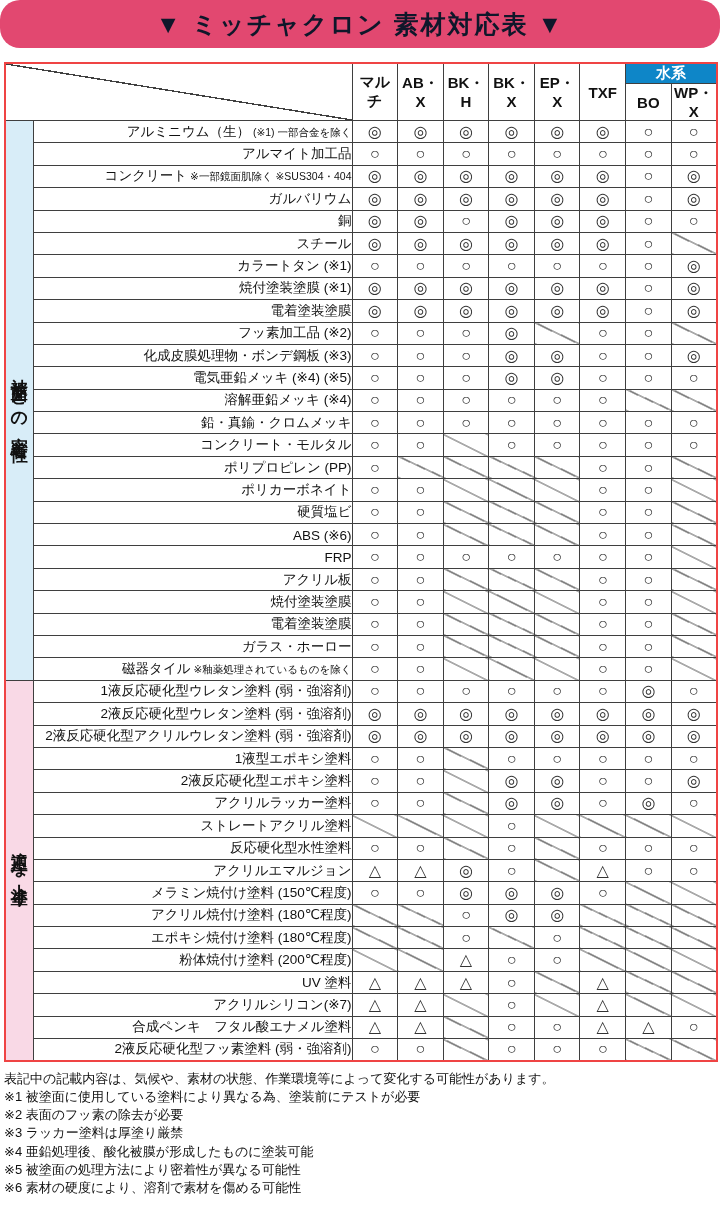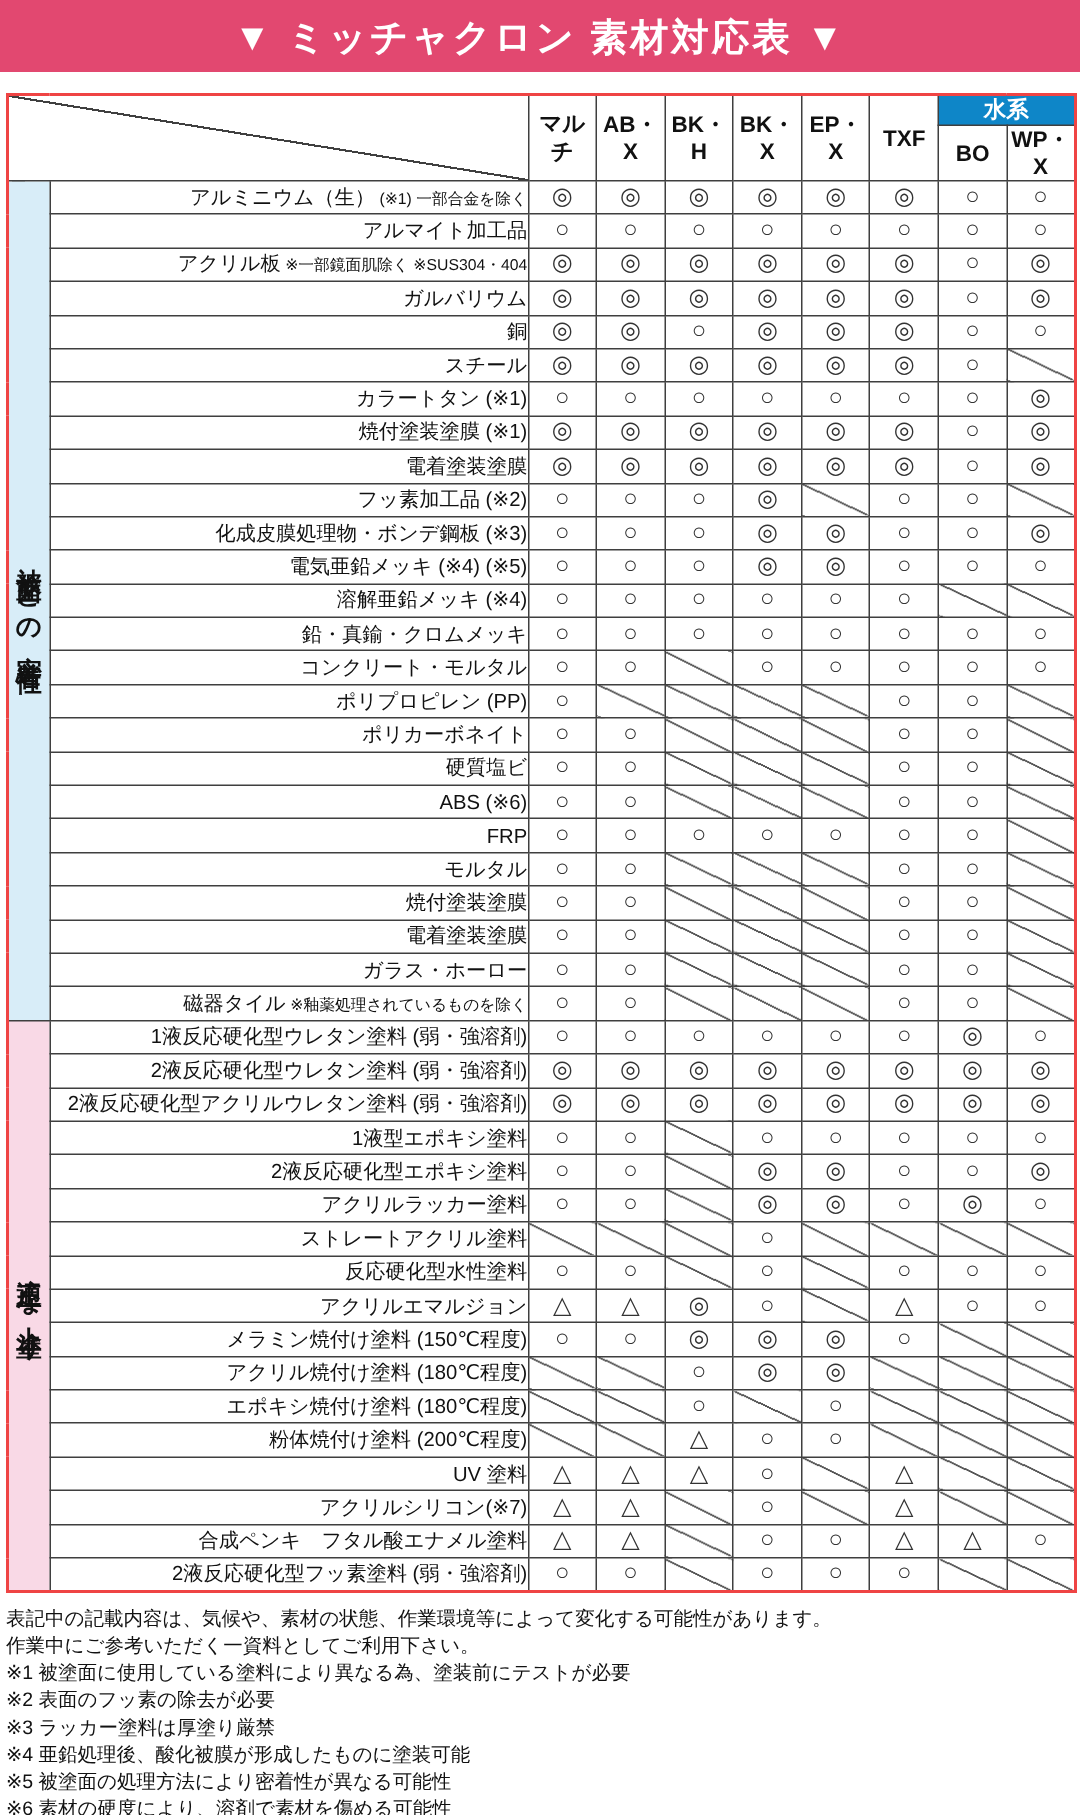--- a/index.html
+++ b/index.html
@@ -2,23 +2,23 @@
 <html><head>
 <meta charset="utf-8">
 <style>
   html,body{margin:0;padding:0;}
   body{
     width:720px;height:1210px;background:#ffffff;
     font-family:"Liberation Sans","DejaVu Sans",sans-serif;
     color:#222;-webkit-font-smoothing:antialiased;
   }
   .banner{
-    height:48px;background:#e24870;color:#ffffff;
+    height:48px;background:#e24870;color:#0f172a;
     display:flex;align-items:center;justify-content:center;
-    font-size:25px;font-weight:bold;letter-spacing:2px;
+    font-size:25px;font-weight:bold;letter-spacing:2px;border-radius:20px;
   }
   .table-wrap{margin:14px 4px 8px 4px;}
   table{
     border-collapse:collapse;width:712px;table-layout:fixed;
     border:2px solid #ef4444;
   }
   th,td{border:1px solid #3f3f3f;padding:0;box-sizing:border-box;}
   thead th{
     font-size:15px;font-weight:bold;background:#fff;color:#111;
     height:19px;text-align:center;vertical-align:middle;
@@ -118,21 +118,21 @@
           <td class="mark">○</td>
           <td class="mark">○</td>
           <td class="mark">○</td>
           <td class="mark">○</td>
           <td class="mark">○</td>
           <td class="mark">○</td>
           <td class="mark">○</td>
           <td class="mark">○</td>
         </tr>
         <tr>
-          <td class="name"><span>アクリル板</span><span class="small"> ※一部鏡面肌除く ※SUS304・404</span></td>
+          <td class="name"><span>コンクリート</span><span class="small"> ※一部鏡面肌除く ※SUS304・404</span></td>
           <td class="mark">◎</td>
           <td class="mark">◎</td>
           <td class="mark">◎</td>
           <td class="mark">◎</td>
           <td class="mark">◎</td>
           <td class="mark">◎</td>
           <td class="mark">○</td>
           <td class="mark">◎</td>
         </tr>
         <tr>
@@ -316,21 +316,21 @@
           <td class="mark">○</td>
           <td class="mark">○</td>
           <td class="mark">○</td>
           <td class="mark">○</td>
           <td class="mark">○</td>
           <td class="mark">○</td>
           <td class="mark">○</td>
           <td class="mark slash"></td>
         </tr>
         <tr>
-          <td class="name"><span>モルタル</span></td>
+          <td class="name"><span>アクリル板</span></td>
           <td class="mark">○</td>
           <td class="mark">○</td>
           <td class="mark slash"></td>
           <td class="mark slash"></td>
           <td class="mark slash"></td>
           <td class="mark">○</td>
           <td class="mark">○</td>
           <td class="mark slash"></td>
         </tr>
         <tr>
@@ -566,20 +566,19 @@
           <td class="mark">○</td>
           <td class="mark slash"></td>
           <td class="mark slash"></td>
         </tr>
       </tbody>
     </table>
 </div>
 
 <div class="notes" id="notes">
     <div class="line">表記中の記載内容は、気候や、素材の状態、作業環境等によって変化する可能性があります。</div>
-    <div class="line">作業中にご参考いただく一資料としてご利用下さい。</div>
     <div class="line">※1 被塗面に使用している塗料により異なる為、塗装前にテストが必要</div>
     <div class="line">※2 表面のフッ素の除去が必要</div>
     <div class="line">※3 ラッカー塗料は厚塗り厳禁</div>
     <div class="line">※4 亜鉛処理後、酸化被膜が形成したものに塗装可能</div>
     <div class="line">※5 被塗面の処理方法により密着性が異なる可能性</div>
     <div class="line">※6 素材の硬度により、溶剤で素材を傷める可能性</div>
   </div>
 
 </body></html>

